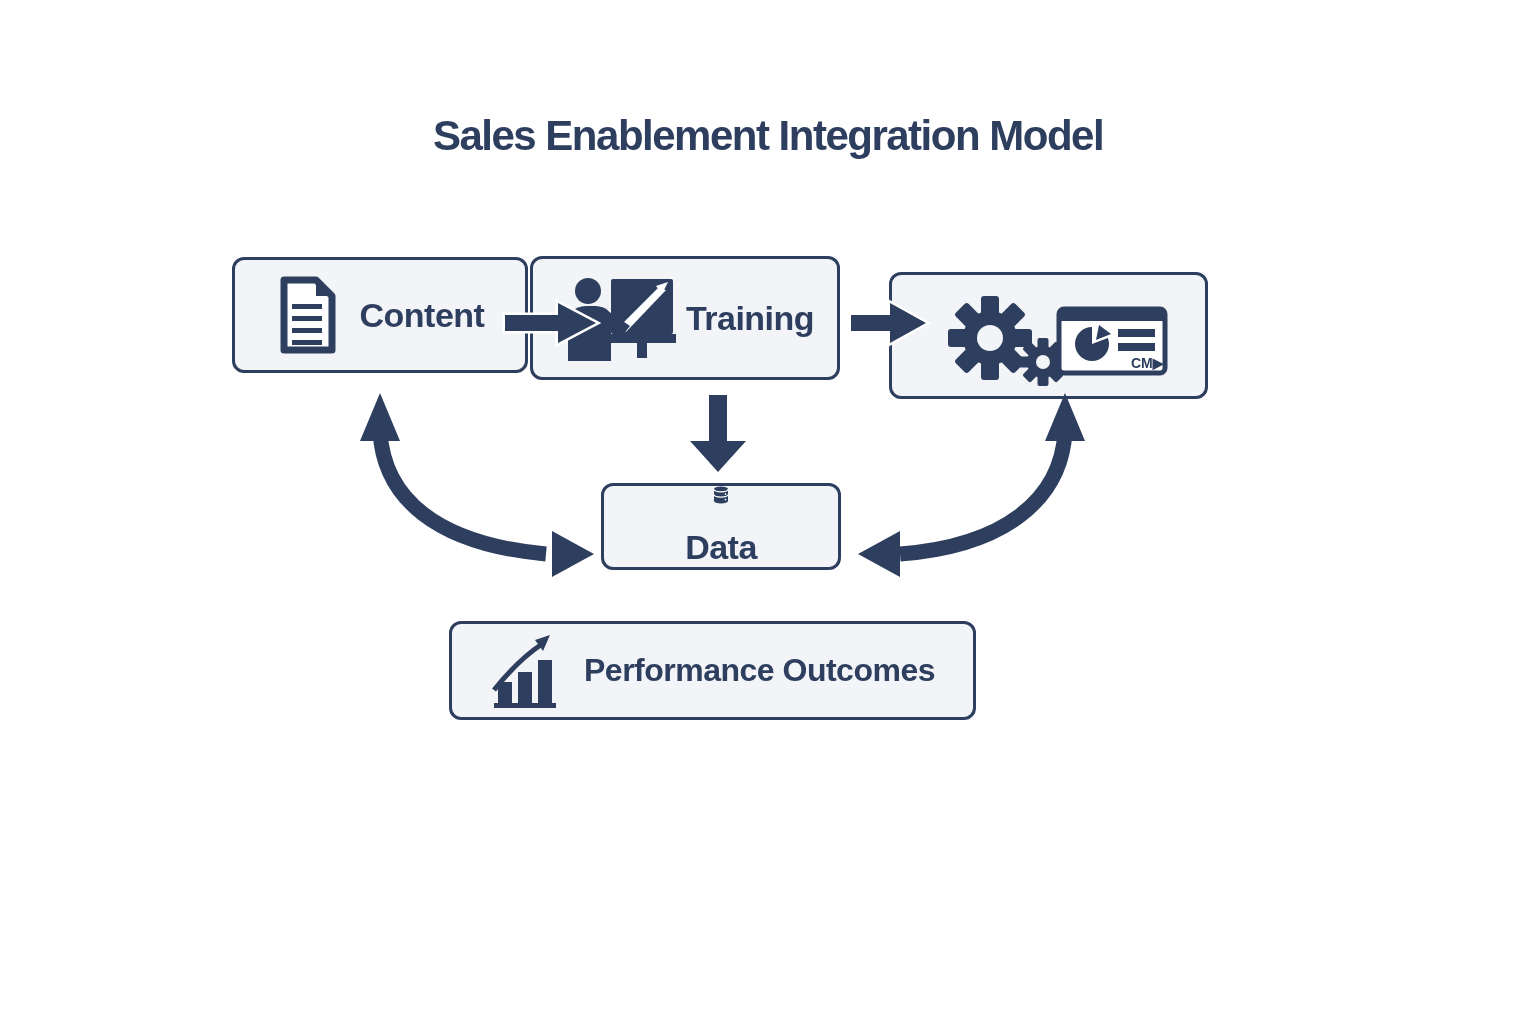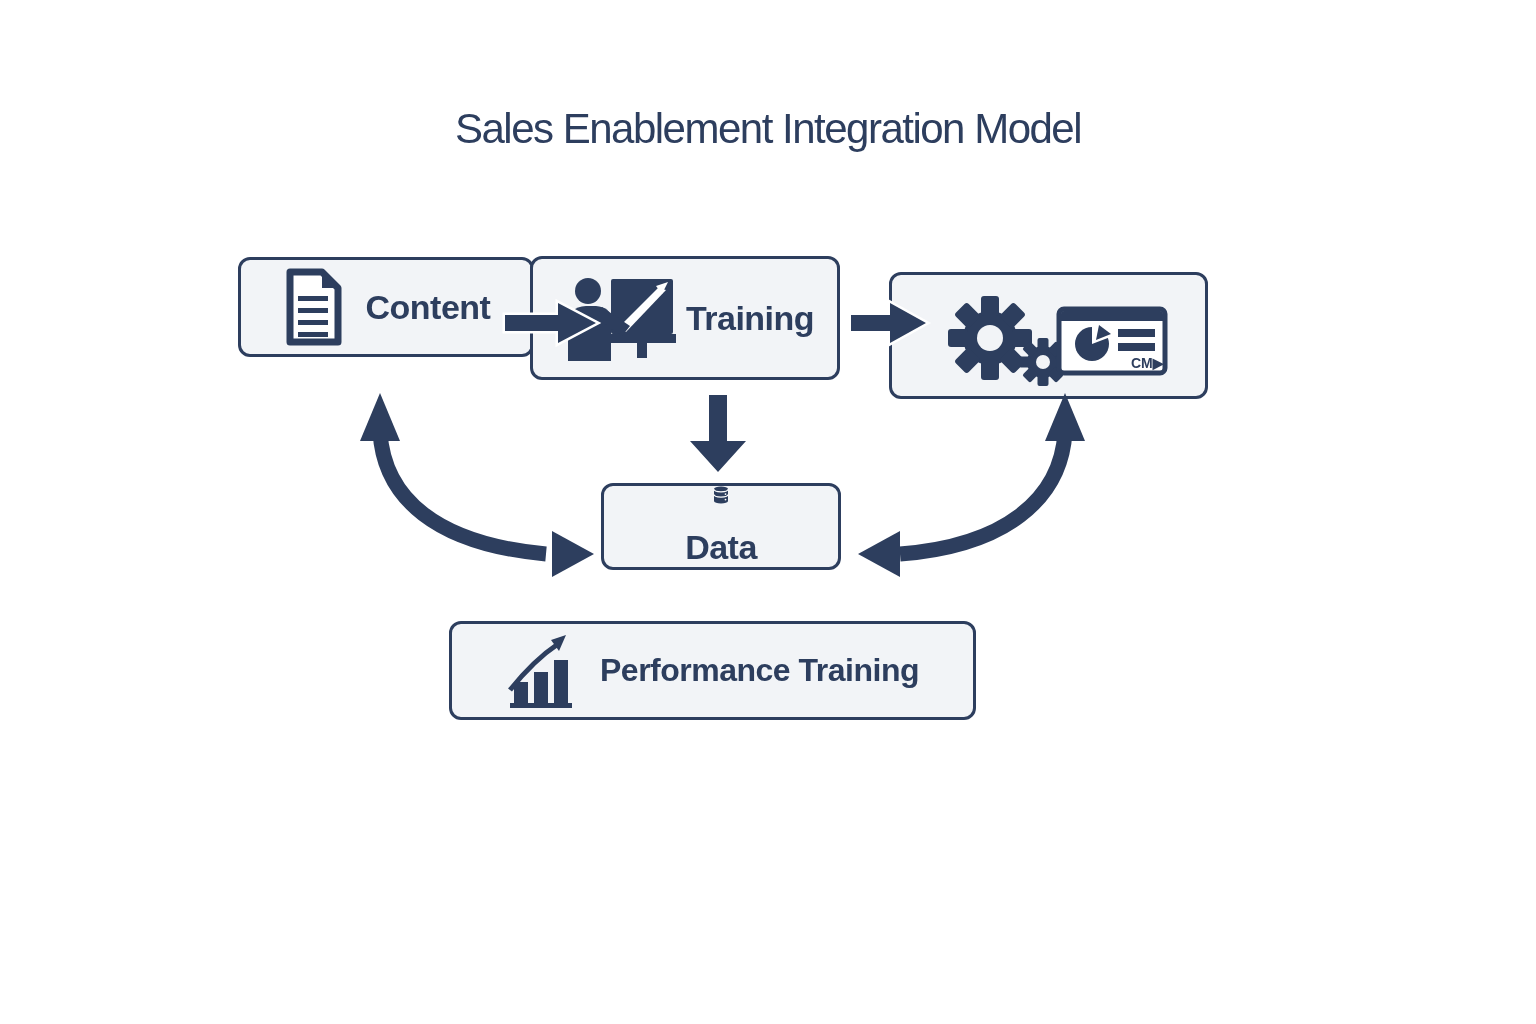--- a/index.html
+++ b/index.html
@@ -2,31 +2,31 @@
 <html><head>
 <meta charset="utf-8">
 <style>
   html,body{margin:0;padding:0;background:#ffffff;}
   #canvas{
     position:relative;width:1536px;height:1024px;background:#ffffff;overflow:hidden;
     font-family:"Liberation Sans", sans-serif;
   }
   .title{
     position:absolute;left:0;right:0;top:104px;text-align:center;
-    font-size:42px;font-weight:400;letter-spacing:-1.5px;color:#2d3e5e;margin:1px;
+    font-size:42px;font-weight:700;letter-spacing:-1.5px;color:#2d3e5e;margin:8px;
   }
   .node{
     position:absolute;background:#f2f4f7;border:3px solid #2d3e5e;border-radius:12px;
     display:flex;align-items:center;justify-content:center;box-sizing:border-box;
   }
   .node-label{
     font-size:34px;font-weight:700;color:#2d3e5e;letter-spacing:-0.5px;white-space:nowrap;
   }
   .node-label.small{font-size:32px;}
-  #box-content{left:238px;top:257px;width:296px;height:100px;gap:22px;}
+  #box-content{left:232px;top:257px;width:296px;height:116px;gap:22px;}
   #box-training{left:530px;top:256px;width:310px;height:124px;gap:10px;}
   #box-systems{left:889px;top:255px;width:319px;height:127px;margin-top:17px;}
   #box-data{left:601px;top:483px;width:240px;height:87px;gap:24px;flex-direction:column;}
   #box-performance{left:449px;top:621px;width:527px;height:99px;gap:24px;}
   .systems-inner{position:relative;width:100%;height:100%;}
   .abs{position:absolute;}
   #arrow-layer{position:absolute;left:0;top:0;width:1536px;height:1024px;}
   .arrow-fill{fill:#2d3e5e;}
   .arrow-fill-outlined{fill:#2d3e5e;stroke:#ffffff;stroke-width:5;paint-order:stroke;}
   .arrow-stroke{stroke:#2d3e5e;stroke-width:15;fill:none;}
@@ -120,21 +120,21 @@
 
   <div class="node" id="box-performance">
     <svg width="70" height="78" viewBox="0 0 70 78">
       <rect x="8" y="50" width="14" height="21" fill="#2d3e5e"></rect>
       <rect x="28" y="40" width="14" height="31" fill="#2d3e5e"></rect>
       <rect x="48" y="28" width="14" height="43" fill="#2d3e5e"></rect>
       <rect x="4" y="71" width="62" height="5" fill="#2d3e5e"></rect>
       <path d="M4,58 Q28,28 52,12" stroke="#2d3e5e" stroke-width="5" fill="none"></path>
       <polygon points="60,3 45,8 53,19" fill="#2d3e5e"></polygon>
     </svg>
-    <span class="node-label small">Performance Training</span>
+    <span class="node-label small">Performance Outcomes</span>
   </div>
 
   <svg id="arrow-layer">
     <polygon class="arrow-fill-outlined" points="505,315 558,315 558,303 596,323 558,343 558,331 505,331"></polygon>
     <polygon class="arrow-fill-outlined" points="851,315 890,315 890,303 926,323 890,343 890,331 851,331"></polygon>
     <polygon class="arrow-fill" points="709,395 727,395 727,441 746,441 718,472 690,441 709,441"></polygon>
     <g>
       <path class="arrow-stroke" d="M380,432 C384,498 436,544 546,554"></path>
       <polygon class="arrow-fill" points="380,393 360,441 400,441"></polygon>
       <polygon class="arrow-fill" points="594,554 552,531 552,577"></polygon>

